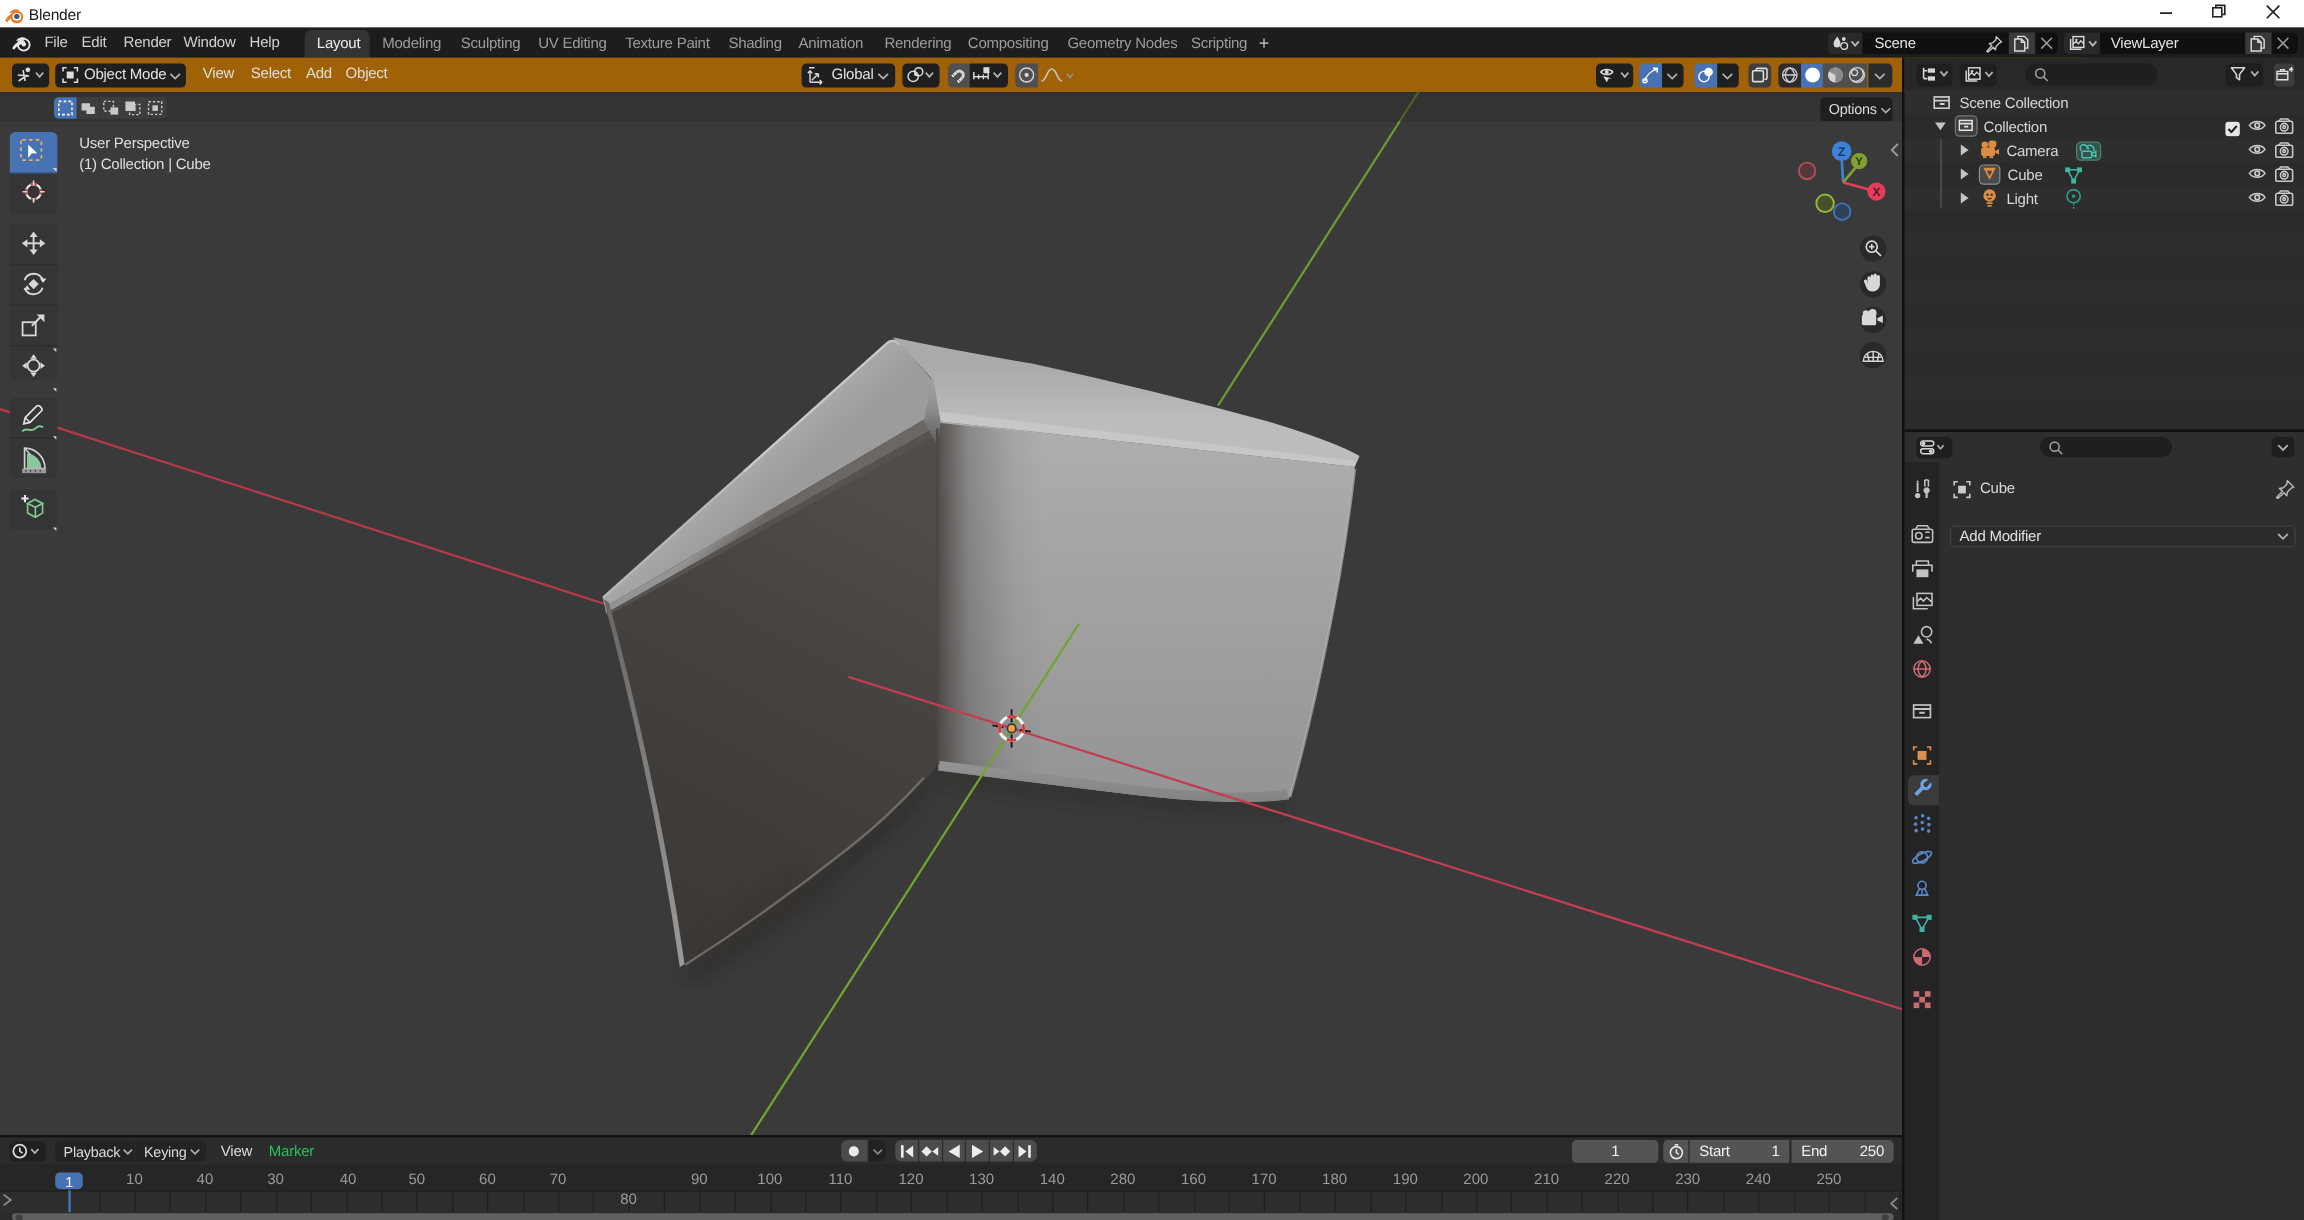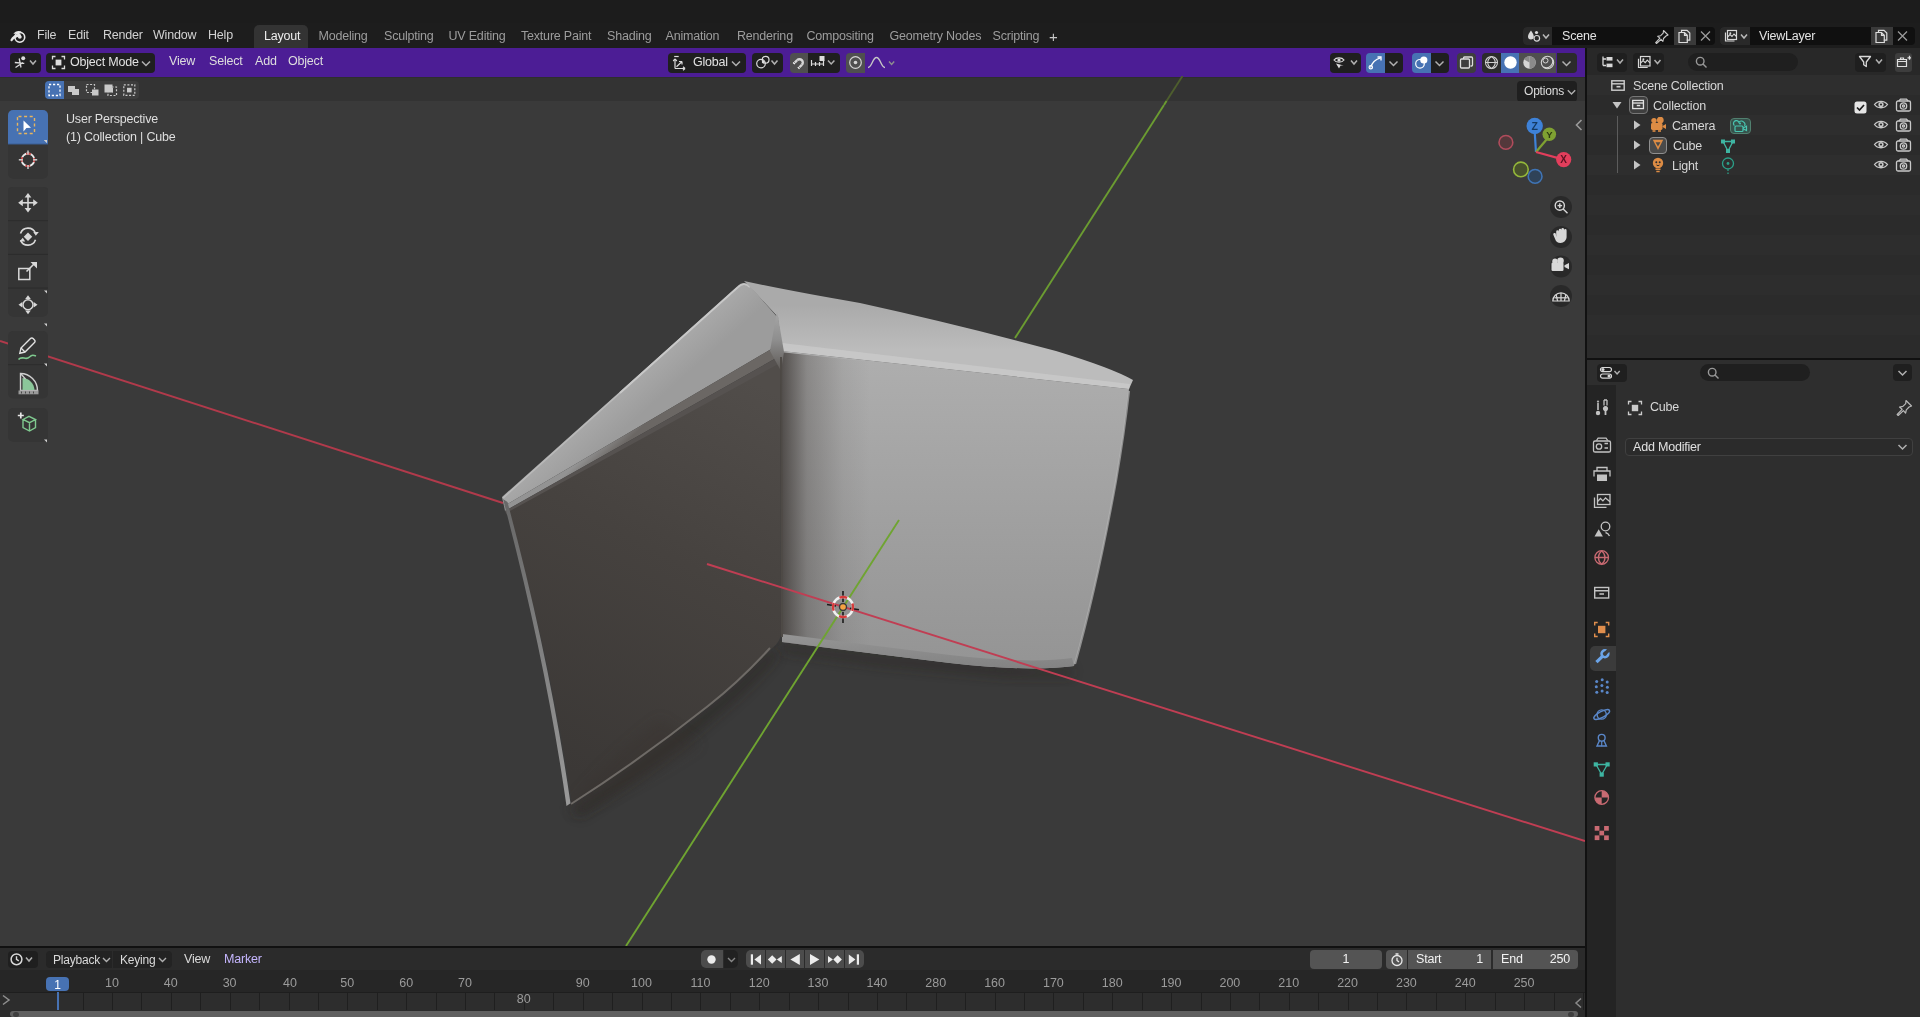--- a/index.html
+++ b/index.html
@@ -9,21 +9,21 @@
   #page{position:relative;width:1920px;height:1017px;}
   
   #titlebar{left:0;top:0;width:1920px;height:23px;background:#ffffff;}
   #titlebar .tt{left:24px;top:4.5px;font-size:13px;letter-spacing:-0.2px;color:#1d1d1d;}
   
   #topbar{left:0;top:23px;width:1920px;height:25px;background:#1d1d1d;}
   .menu{position:absolute;top:5px;font-size:12.5px;letter-spacing:-0.2px;color:#d2d2d2;}
   .tab{position:absolute;top:2px;height:23px;line-height:23px;font-size:12.5px;letter-spacing:-0.2px;color:#9d9d9d;}
   .tab.active{color:#ededed;}
   
-  #vphead{left:0;top:48px;width:1735px;height:29px;background:#4c1d95;}
+  #vphead{left:0;top:48px;width:1735px;height:29px;background:#a16207;}
   #vptool{left:0;top:77px;width:1585px;height:24px;background:#333333;border-top:1px solid #2e2e2e;box-sizing:border-box;}
   #vpgap{left:0;top:101px;width:1585px;height:4px;background:#3a3a3a;}
   #vpcanvas{left:0;top:105px;width:1585px;height:841px;background:#3a3a3a;}
   .hmenu{position:absolute;top:6px;font-size:12.5px;letter-spacing:-0.2px;color:#dedede;}
   .wdg{position:absolute;background:#1f1f1f;border-radius:4px;color:#e2e2e2;font-size:12.5px;letter-spacing:-0.2px;}
   
   #outliner{left:1587px;top:48px;width:333px;height:310px;background:#2b2b2b;}
   #props{left:1587px;top:360px;width:333px;height:657px;background:#2e2e2e;}
   .sep-v{left:1585px;top:48px;width:2px;height:969px;background:#111111;}
   .sep-h1{left:0;top:946px;width:1585px;height:2px;background:#111111;}
@@ -31,20 +31,38 @@
   
   #timeline{left:0;top:948px;width:1585px;height:69px;background:#292929;}
   .fr{position:absolute;top:0;font-size:12.5px;color:#9b9b9b;transform:translateX(-50%);}
   .tick{position:absolute;top:0;width:1px;height:15px;background:#1f1f1f;}
   .txt{white-space:nowrap;}
 </style>
 </head>
 <body>
 <div id="page">
 
+  <div id="titlebar" class="abs">
+    <svg class="abs" style="left:3px;top:4px" width="18" height="17" viewBox="0 0 18 17">
+      <g fill="#e8802b">
+        <circle cx="11" cy="10.2" r="5.4"></circle>
+        <path d="M1.3,13.3 C3.4,8.9 6.8,6.6 11.8,6.1 L13.6,9.4 C8.9,9.2 5.6,10.8 3,14.7 Z"></path>
+        <path d="M4.6,6.9 C6.3,3.9 9.8,2.8 13.2,4.3 L10.4,7.1 C8.4,6.3 6.5,6.3 4.6,6.9 Z"></path>
+      </g>
+      <ellipse cx="11" cy="10" rx="3.5" ry="3.2" fill="#ffffff"></ellipse>
+      <ellipse cx="11" cy="9.8" rx="2.3" ry="2.1" fill="#335a80"></ellipse>
+    </svg>
+    <div class="abs tt txt">Blender</div>
+    <svg class="abs" style="left:1790px;top:0" width="130" height="23" viewBox="0 0 130 23">
+      <path d="M10,11 h10" stroke="#202020" stroke-width="1.4"></path>
+      <rect x="54" y="6.5" width="7.5" height="7.5" fill="none" stroke="#202020" stroke-width="1.3"></rect>
+      <path d="M56.5,6.5 v-2 h7.5 v7.5 h-2" fill="none" stroke="#202020" stroke-width="1.3"></path>
+      <path d="M99,4.7 l10.5,10.5 M109.5,4.7 L99,15.2" stroke="#202020" stroke-width="1.4"></path>
+    </svg>
+  </div>
 
   <div id="topbar" class="abs">
     <svg class="abs" style="left:9px;top:5px" width="18" height="16" viewBox="0 0 18 16">
       <circle cx="10.8" cy="9.3" r="4.9" fill="none" stroke="#e8e8e8" stroke-width="1.6"></circle>
       <ellipse cx="10.8" cy="9.1" rx="1.9" ry="1.7" fill="#e8e8e8"></ellipse>
       <path d="M1.2,12.2 C3.2,8.2 6.4,6 11,5.5 L12.6,8.5 C8.3,8.4 5.3,9.8 2.8,13.4 Z" fill="#e8e8e8"></path>
       <path d="M4.4,6.1 C6,3.3 9.2,2.3 12.4,3.6 L9.8,6.2 C8,5.5 6.2,5.5 4.4,6.1 Z" fill="#e8e8e8"></path>
     </svg>
     <div class="menu txt" style="left:37px">File</div>
     <div class="menu txt" style="left:68px">Edit</div>
@@ -825,21 +843,21 @@
     <div class="abs" style="left:113px;top:2.5px;width:59px;height:17px;background:#232323;border-radius:0 4px 4px 0"></div>
     <div class="abs txt" style="left:53px;top:4.5px;font-size:12px;letter-spacing:-0.2px;color:#dadada">Playback</div>
     <svg class="abs" style="left:102px;top:8.5px" width="9" height="7" viewBox="0 0 9 7">
         <path d="M1,1 l3.5,3.5 L8,1" fill="none" stroke="#b0b0b0" stroke-width="1.4"></path>
       </svg>
     <div class="abs txt" style="left:120px;top:4.5px;font-size:12px;letter-spacing:-0.2px;color:#dadada">Keying</div>
     <svg class="abs" style="left:158px;top:8.5px" width="9" height="7" viewBox="0 0 9 7">
         <path d="M1,1 l3.5,3.5 L8,1" fill="none" stroke="#b0b0b0" stroke-width="1.4"></path>
       </svg>
     <div class="abs txt" style="left:184px;top:4px;font-size:12.5px;letter-spacing:-0.2px;color:#dadada">View</div>
-    <div class="abs txt" style="left:224px;top:4px;font-size:12.5px;letter-spacing:-0.2px;color:#c4b5fd">Marker</div>
+    <div class="abs txt" style="left:224px;top:4px;font-size:12.5px;letter-spacing:-0.2px;color:#22c55e">Marker</div>
 
     <div class="abs" style="left:700.9px;top:2px;width:22.5px;height:18px;background:#4c4c4c;border-radius:5px 0 0 5px"></div>
     <div class="abs" style="left:723.9px;top:2px;width:14.6px;height:18px;background:#212121;border-radius:0 5px 5px 0"></div>
     <svg class="abs" style="left:707px;top:7px" width="10" height="10" viewBox="0 0 10 10">
         <circle cx="4.5" cy="4.5" r="4.2" fill="#ececec"></circle>
       </svg>
     <svg class="abs" style="left:726.9px;top:8.5px" width="9" height="7" viewBox="0 0 9 7">
         <path d="M1,1 l3.5,3.5 L8,1" fill="none" stroke="#888" stroke-width="1.4"></path>
       </svg>
 

